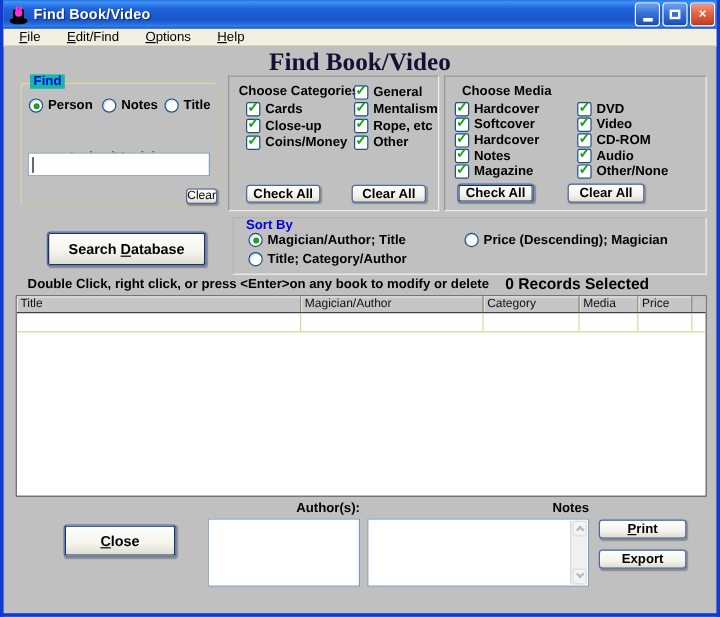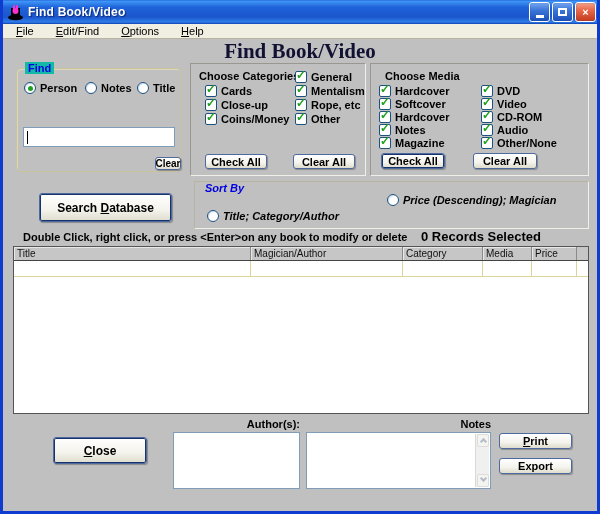--- a/index.html
+++ b/index.html
@@ -140,21 +140,21 @@
     </label>
     <label class="radio" style="left:120px; top:13px;">
       <span class="rb"></span>
       <span>Title</span>
     </label>
     <div style="position:absolute; left:0; top:56px; width:100%; text-align:center; font-weight:bold; font-size:11px;">Author/Magician</div>
     <div class="textbox" style="left:6px; top:58px; width:152px; height:20px;">
       <span class="caret"></span>
       <span></span>
     </div>
-    <div class="xpbtn" style="left:138px; top:88px; width:26px; height:13px; font-size:10px; font-weight:bold;">
+    <div class="xpbtn" style="left:138px; top:88px; width:26px; height:13px; font-size:10px; font-weight:normal;">
         <span>Clear</span>
       </div>
   </div>
 
   <div class="panel" style="left:187px; top:63px; width:176px; height:113px;">
     <span class="sec-caption" style="left:8px; top:6px;">Choose Categories</span>
     <label class="cb" style="left:14px; top:21px;">
       <span class="box">
           <span class="tick">✓</span>
         </span>
@@ -271,22 +271,26 @@
       </div>
     <div class="xpbtn" style="left:102px; top:89px; width:64px; height:16px;">
         <span>Clear All</span>
       </div>
   </div>
 
   <div class="xpbtn focus" style="left:36px; top:193px; width:133px; height:29px; font-size:12px;">
     <span><span>Search </span><span class="btn-u">D</span><span>atabase</span></span>
   </div>
 
-  <div class="panel" style="left:191px; top:181px; width:395px; height:48px; border-color:#b8b4a0 #f0f0ea #f0f0ea #b8b4a0;font-style:italic;">
+  <div class="panel" style="left:191px; top:181px; width:395px; height:48px; border-color:#b8b4a0 #f0f0ea #f0f0ea #b8b4a0;">
     <span class="sec-caption" style="left:10px; top:0px; color:#0000e0;">Sort By</span>
+    <label class="radio" style="left:12px; top:12px;">
+      <span class="rb sel"></span>
+      <span>Magician/Author; Title</span>
+    </label>
     <label class="radio" style="left:12px; top:28px;">
       <span class="rb"></span>
       <span>Title; Category/Author</span>
     </label>
     <label class="radio" style="left:192px; top:12px;">
       <span class="rb"></span>
       <span>Price (Descending); Magician</span>
     </label>
   </div>
 

